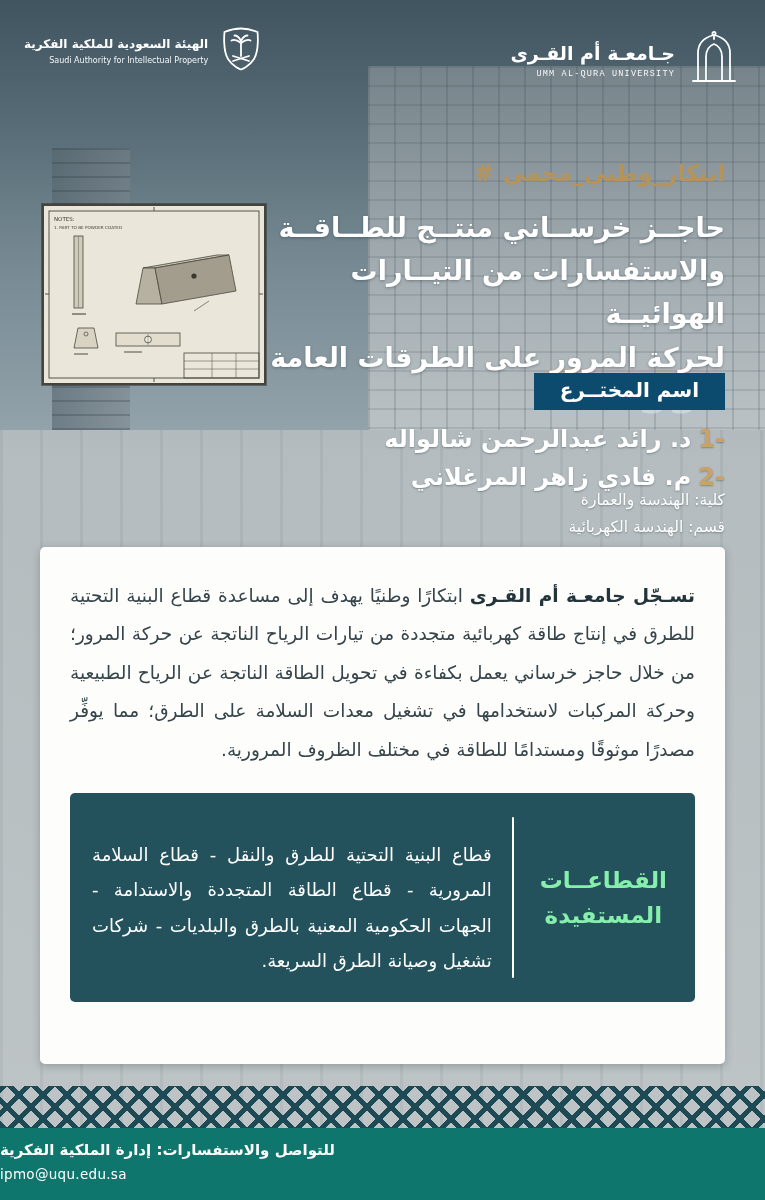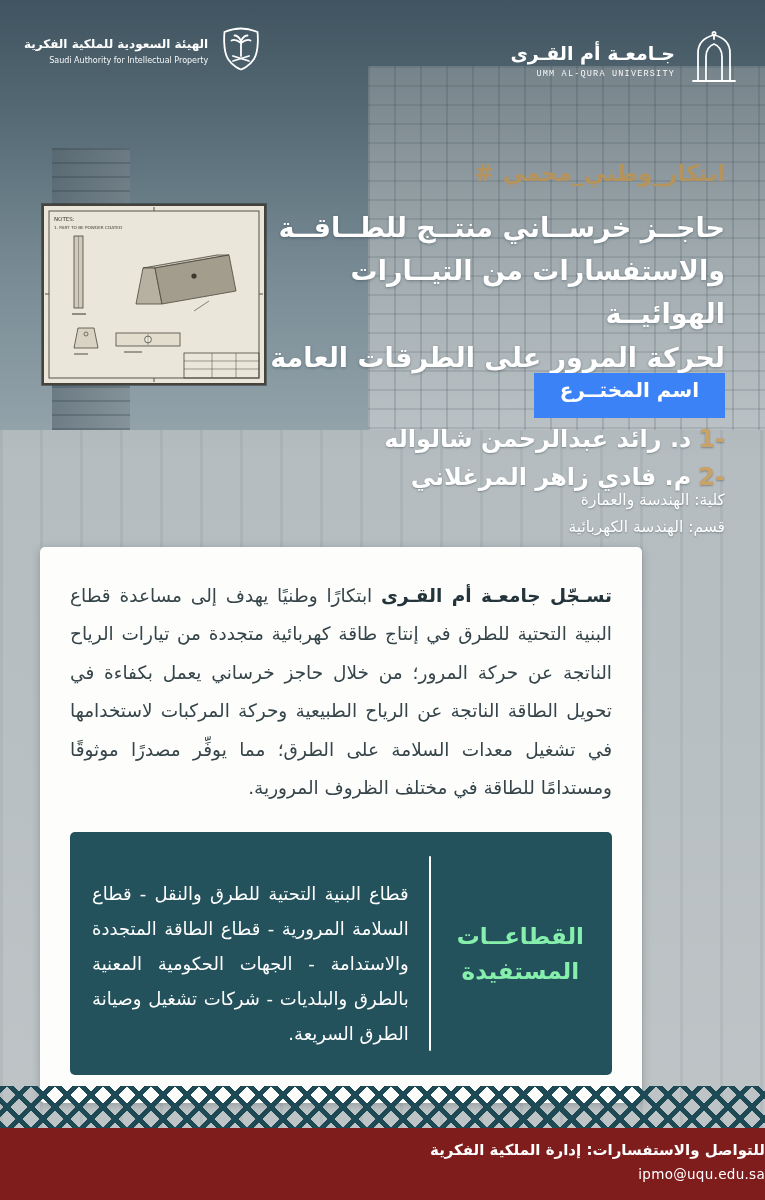--- a/index.html
+++ b/index.html
@@ -49,49 +49,49 @@
     color:#b5935c; font-size:23px; font-weight:bold; }
 
   
   .drawing { position:absolute; left:42px; top:204px; width:224px; height:181px;
     background:#eae6d9; border:2px solid #45433c; box-shadow:0 0 0 1px rgba(20,20,18,.4); }
   .drawing svg { width:100%; height:100%; display:block; }
 
   
   .title { position:absolute; right:40px; top:206px; width:460px; direction:rtl; text-align:right;
     color:#fff; font-weight:bold; font-size:27px; line-height:1.6; text-shadow:0 1px 3px rgba(20,40,48,.35); }
-  .badge { position:absolute; right:40px; top:373px; background:#3b82f6; color:#fff;
-    font-size:20px; font-weight:bold; padding:5px 26px 16px; direction:rtl; }
+  .badge { position:absolute; right:40px; top:373px; background:#0c4a6e; color:#fff;
+    font-size:20px; font-weight:bold; padding:5px 26px 8px; direction:rtl; }
   .inventors { position:absolute; right:40px; top:420px; direction:rtl; text-align:right;
     color:#fff; font-size:24px; font-weight:bold; line-height:1.6; text-shadow:0 1px 2px rgba(20,40,48,.35); }
   .inventors .num { color:#c9a268; direction:ltr; unicode-bidi:embed; margin-left:7px; }
   .affiliation { position:absolute; right:40px; top:487px; direction:rtl; text-align:right;
     color:#fff; font-size:15.5px; line-height:1.75; font-weight:500; text-shadow:0 1px 2px rgba(20,40,48,.35); }
 
   
-  .card { position:absolute; left:40px; top:547px; width:602px; min-height:517px;
+  .card { position:absolute; left:40px; top:547px; width:685px; min-height:517px;
     background:#fdfdfc; border-radius:5px; padding:30px 30px 28px; box-shadow:0 2px 8px rgba(20,30,35,.25); }
   .desc { direction:rtl; text-align:justify; color:#36454a; font-size:18.5px; line-height:2.08; font-weight:500; }
   .desc .bold { font-weight:800; color:#23343a; }
 
   .sectors { margin-top:24px; background:#24525c; border-radius:5px; padding:24px 22px;
     display:flex; direction:rtl; align-items:center; gap:20px; }
   .sectors-label { color:#86efac; font-size:23px; font-weight:800; text-align:center;
     line-height:1.5; white-space:nowrap; padding:0 6px; }
   .sectors-divider { width:2px; align-self:stretch; background:#ffffff; border-radius:1px; }
   .sectors-text { flex:1; color:#fff; font-size:18px; line-height:1.95; text-align:justify; direction:rtl;margin-top:20px; }
 
   
   .pattern-band { position:absolute; left:0; right:0; top:1086px; height:42px;
     background-image:
       repeating-linear-gradient(45deg, #1d4a54 0 5px, transparent 5px 17px),
       repeating-linear-gradient(135deg, #1d4a54 0 5px, transparent 5px 17px);
   }
-  .footer { position:absolute; left:0; right:0; top:1128px; height:72px; background:#7f1d1d;
-    color:#fff; text-align:right; padding-top:13px; }
+  .footer { position:absolute; left:0; right:0; top:1128px; height:72px; background:#0f766e;
+    color:#fff; text-align:left; padding-top:13px; }
   .footer-contact { font-size:15px; font-weight:bold; direction:rtl; }
   .footer-email { font-size:13.5px; margin-top:7px; direction:ltr; letter-spacing:.3px; }
 
   .drw-txt { fill:#3c3a32; }
 </style>
 </head>
 <body>
 
 <div class="poster">
 

